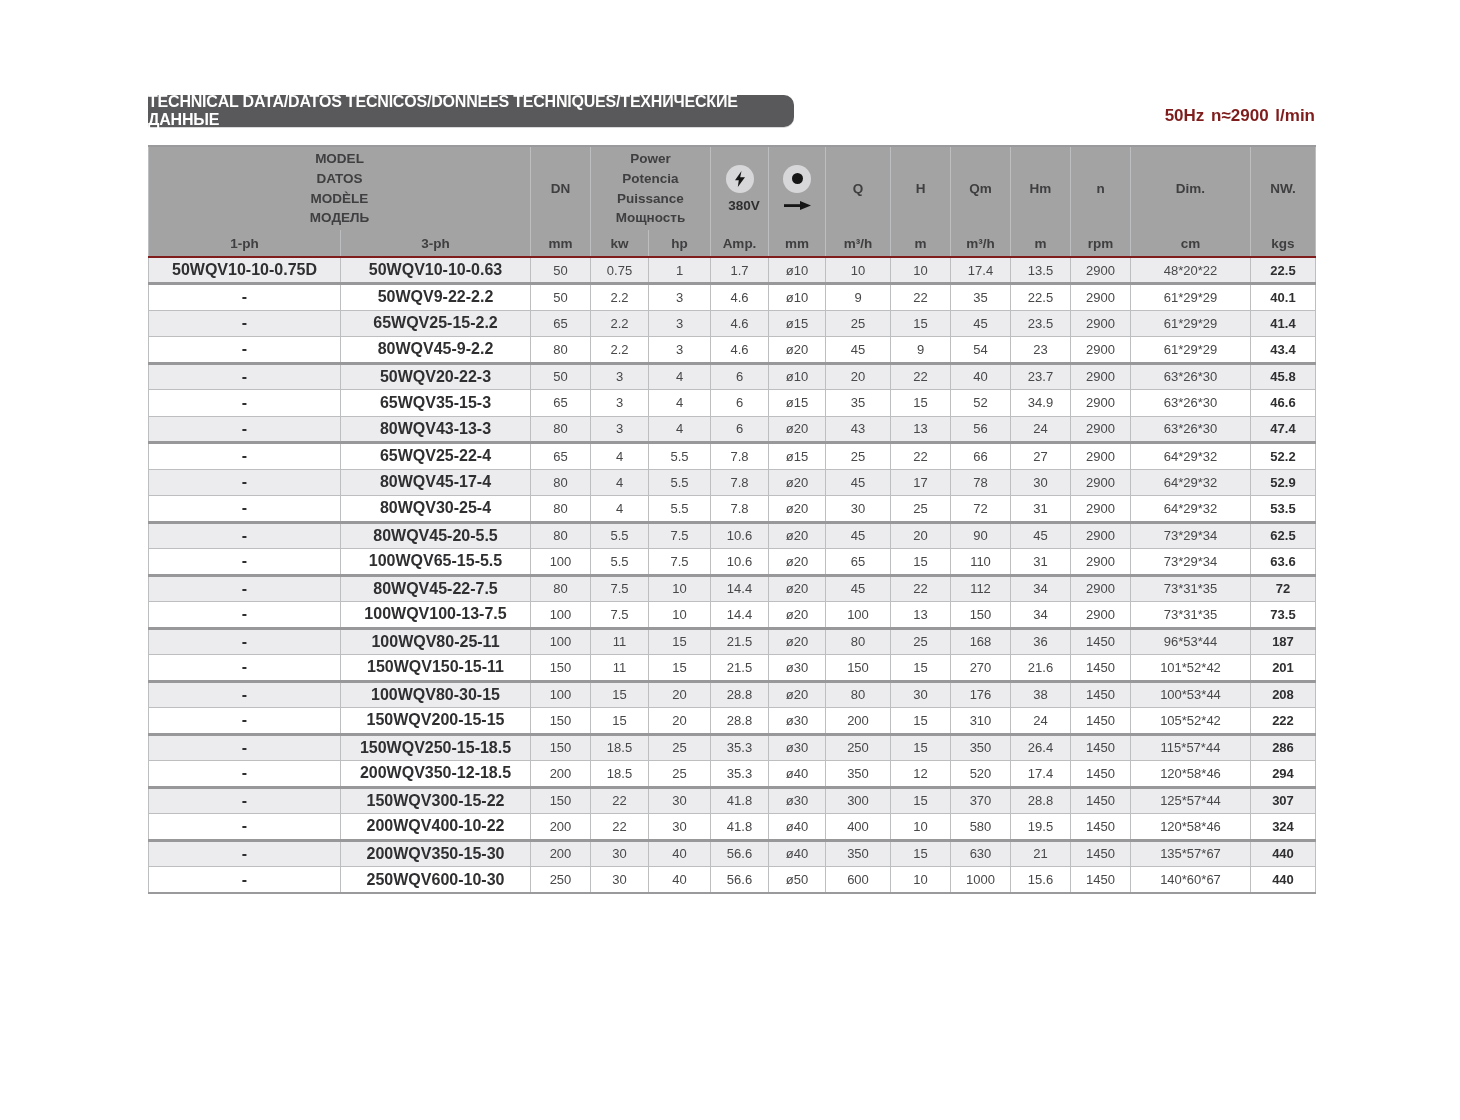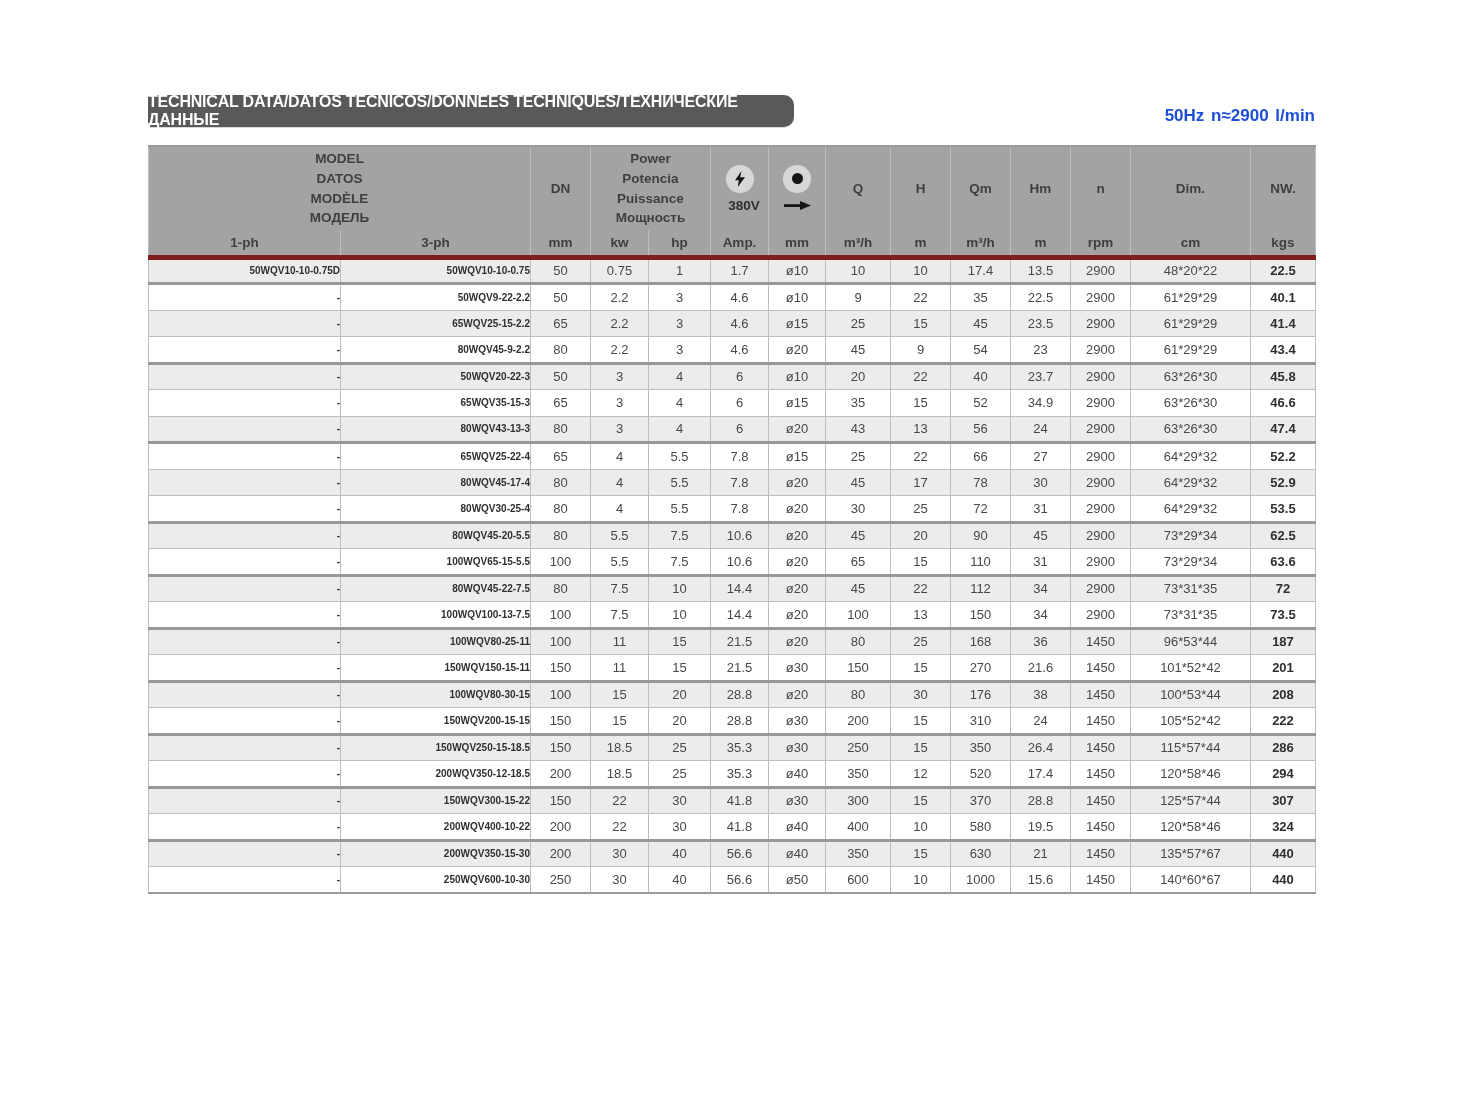--- a/index.html
+++ b/index.html
@@ -8,42 +8,42 @@
 
   .title-bar{
     position:absolute; left:148px; top:95px; width:646px; height:32px;
     background:#59595c; color:#ffffff; font-weight:bold; font-size:16px;
     letter-spacing:-0.2px; display:flex; align-items:center; justify-content:center;
     border-radius:2px 10px 10px 2px;
     box-shadow:0 1px 0 rgba(0,0,0,0.15);
   }
   .freq-note{
     position:absolute; top:106px; right:145px;
-    color:#1d4ed8; font-weight:bold; font-size:17px; word-spacing:2px;
+    color:#7f1d1d; font-weight:bold; font-size:17px; word-spacing:2px;
   }
 
   table.tech{
     position:absolute; left:148px; top:145px; width:1167px;
     border-collapse:collapse; table-layout:fixed;
     border:1px solid #a2a2a4; border-top:2px solid #9a9a9c; border-bottom:2px solid #9a9a9c;
   }
   .tech th, .tech td{
     border:1px solid #bdbec0; text-align:center; vertical-align:middle;
     color:#48484a; font-size:13px; overflow:hidden; white-space:nowrap;
   }
   .tech thead th{ background:#a3a3a3; color:#3f3f41; font-weight:bold; font-size:13.5px; }
   .tech thead tr.group-row th{ height:84px; border-bottom:none; }
-  .tech thead tr.units-row th{ height:27px; border-top:none; border-bottom:5px solid #7f1d1d; }
+  .tech thead tr.units-row th{ height:27px; border-top:none; border-bottom:2px solid #7f1d1d; }
   .hdr-lines div{ line-height:1.45; }
 
   .tech tbody td{ height:26.5px; }
   .tech tbody tr:nth-child(odd){ background:#ececee; }
   .tech tbody tr:nth-child(even){ background:#ffffff; }
   .tech tbody tr.sep td{ border-top:3px solid #98989a; }
-  td.model-cell{ font-weight:bold; color:#2f2f31; font-size:10px;text-align:right; }
+  td.model-cell{ font-weight:bold; color:#2f2f31; font-size:16px; }
   td.nw-cell{ font-weight:bold; color:#2f2f31; }
 
   .icon-stack{ display:flex; flex-direction:column; align-items:center; gap:5px; }
   .icon-circle{
     width:28px; height:28px; border-radius:50%; background:#d7d7d9;
     display:flex; align-items:center; justify-content:center;
   }
   .dot{ width:11px; height:11px; border-radius:50%; background:#161616; }
   .v-label{ font-weight:bold; font-size:13.5px; color:#2f2f31;margin-left:9px; }
 </style>
@@ -138,21 +138,21 @@
         <th>m³/h</th>
         <th>m</th>
         <th>rpm</th>
         <th>cm</th>
         <th>kgs</th>
       </tr>
     </thead>
     <tbody id="table-body">
         <tr>
           <td class="model-cell">50WQV10-10-0.75D</td>
-          <td class="model-cell">50WQV10-10-0.75</td>
+          <td class="model-cell">50WQV10-10-0.63</td>
           <td>50</td>
           <td>0.75</td>
           <td>1</td>
           <td>1.7</td>
           <td>ø10</td>
           <td>10</td>
           <td>10</td>
           <td>17.4</td>
           <td>13.5</td>
           <td>2900</td>

